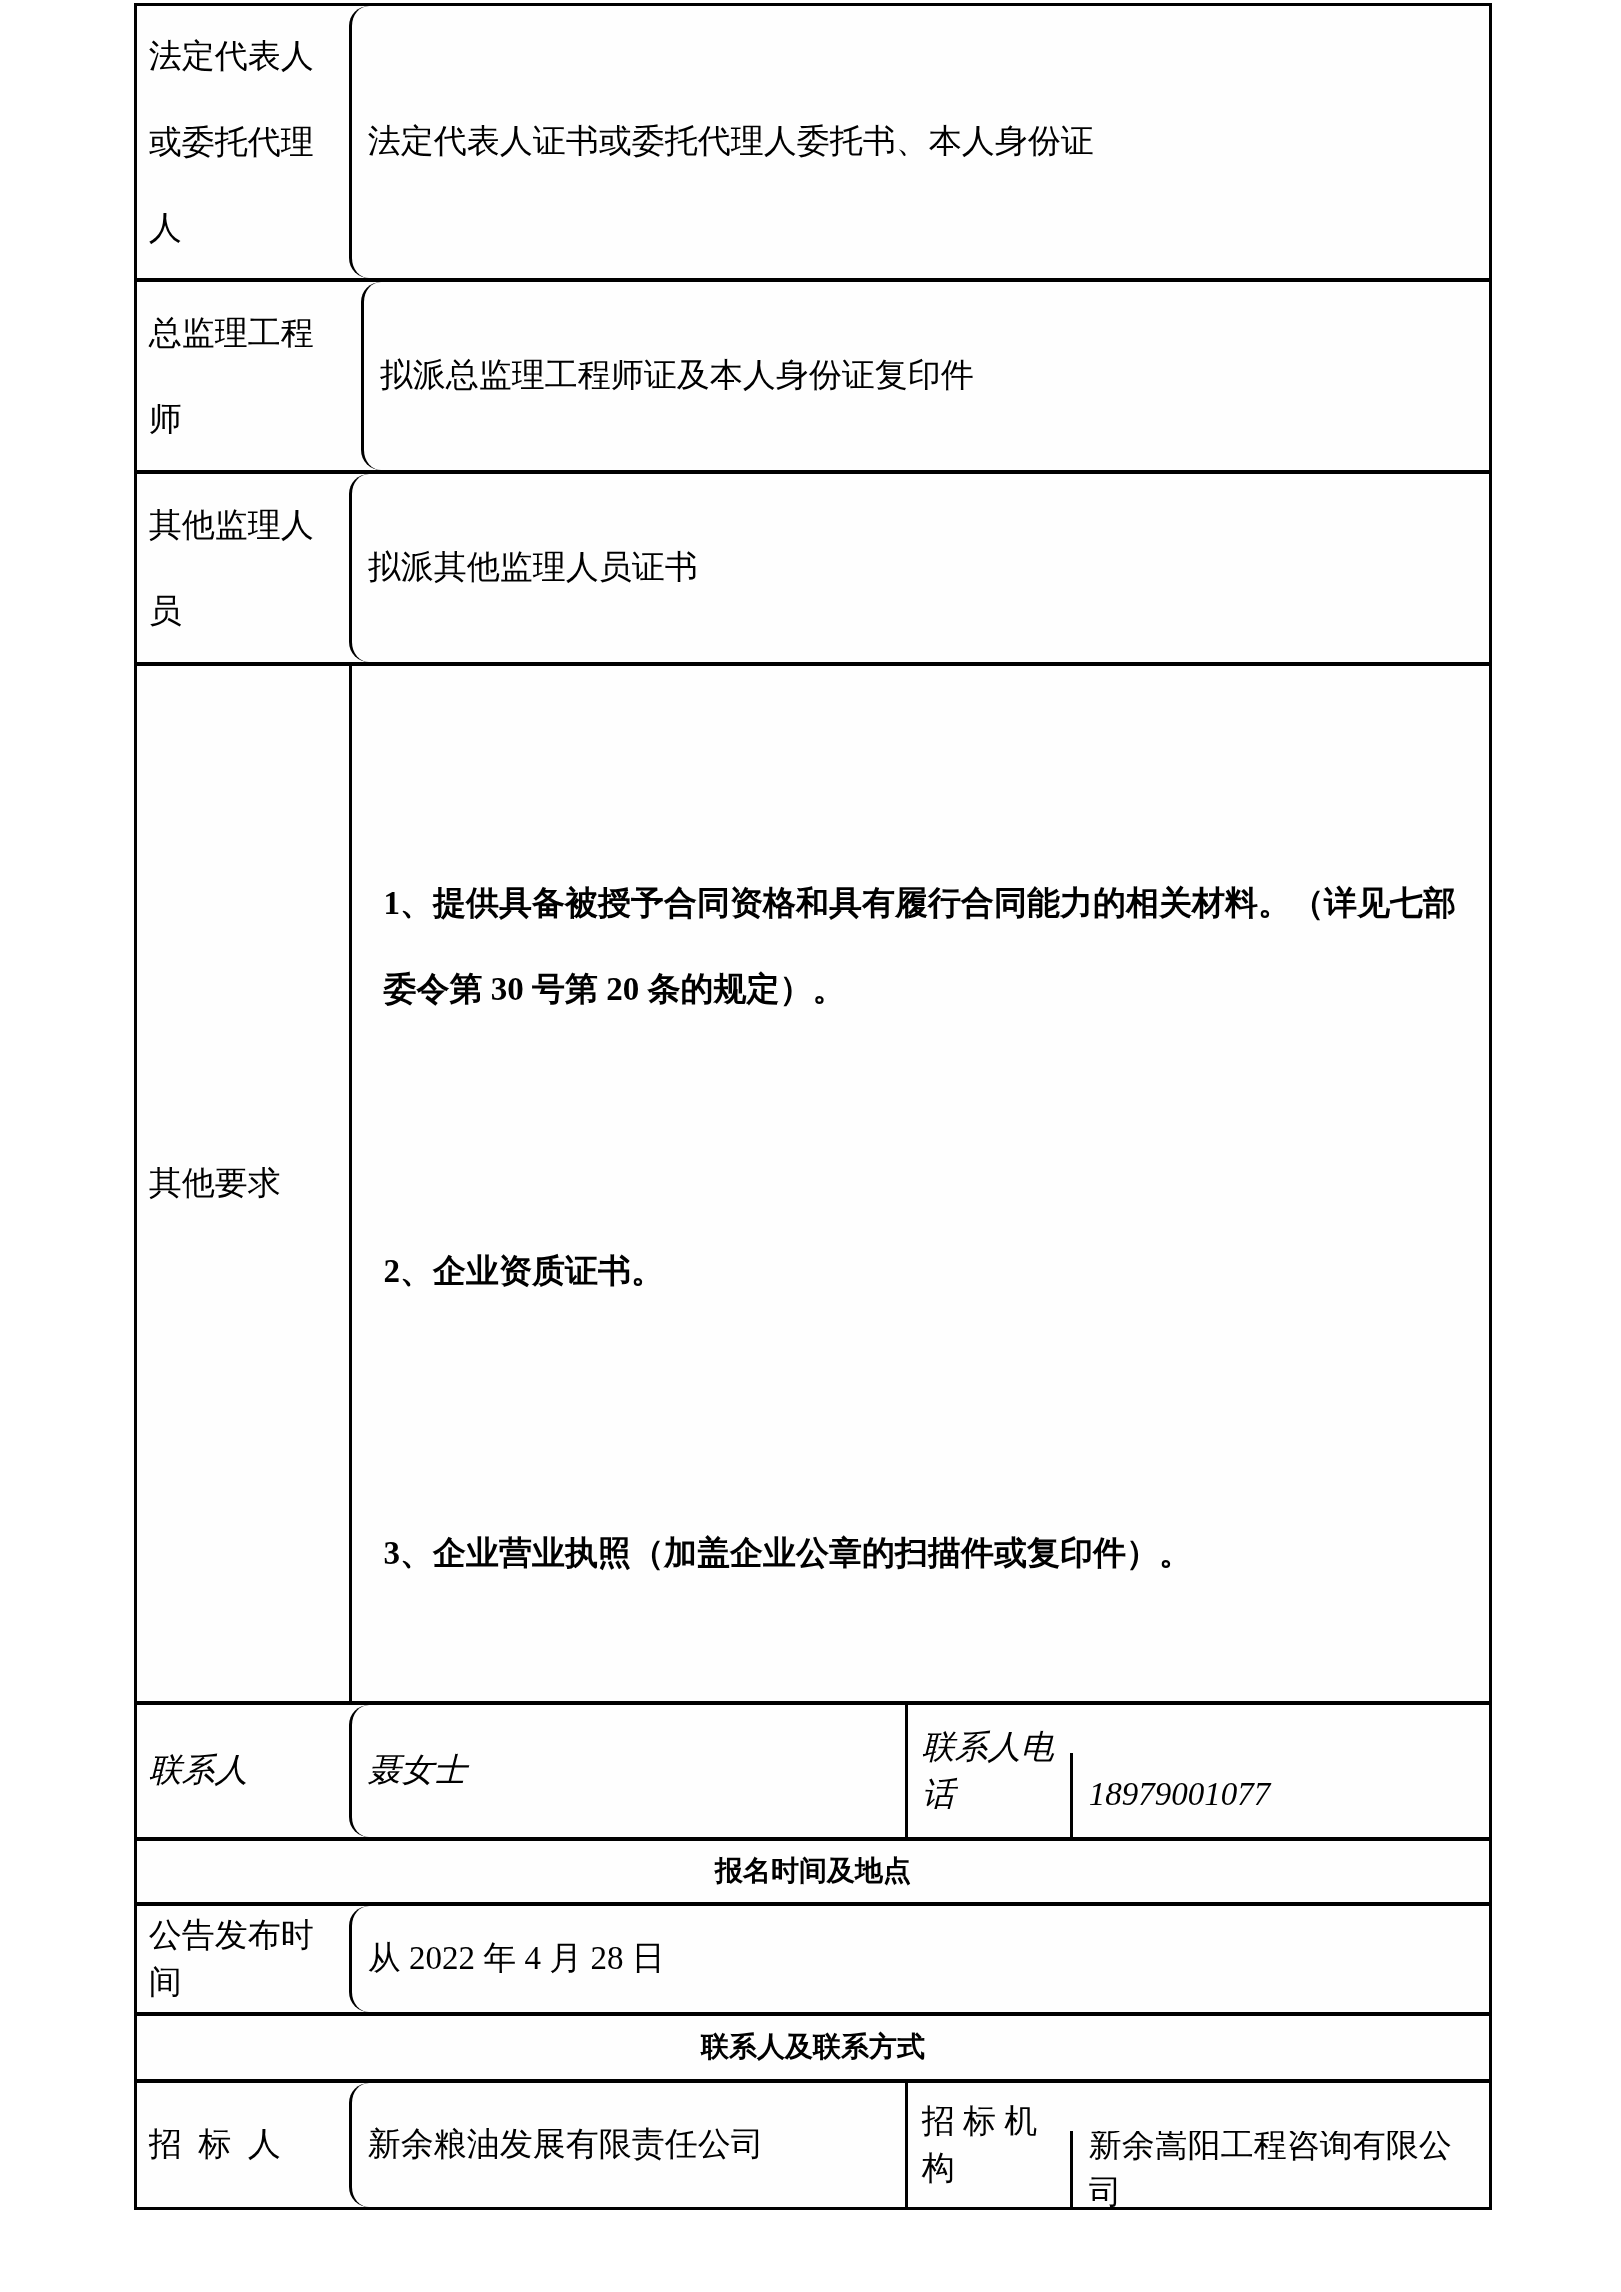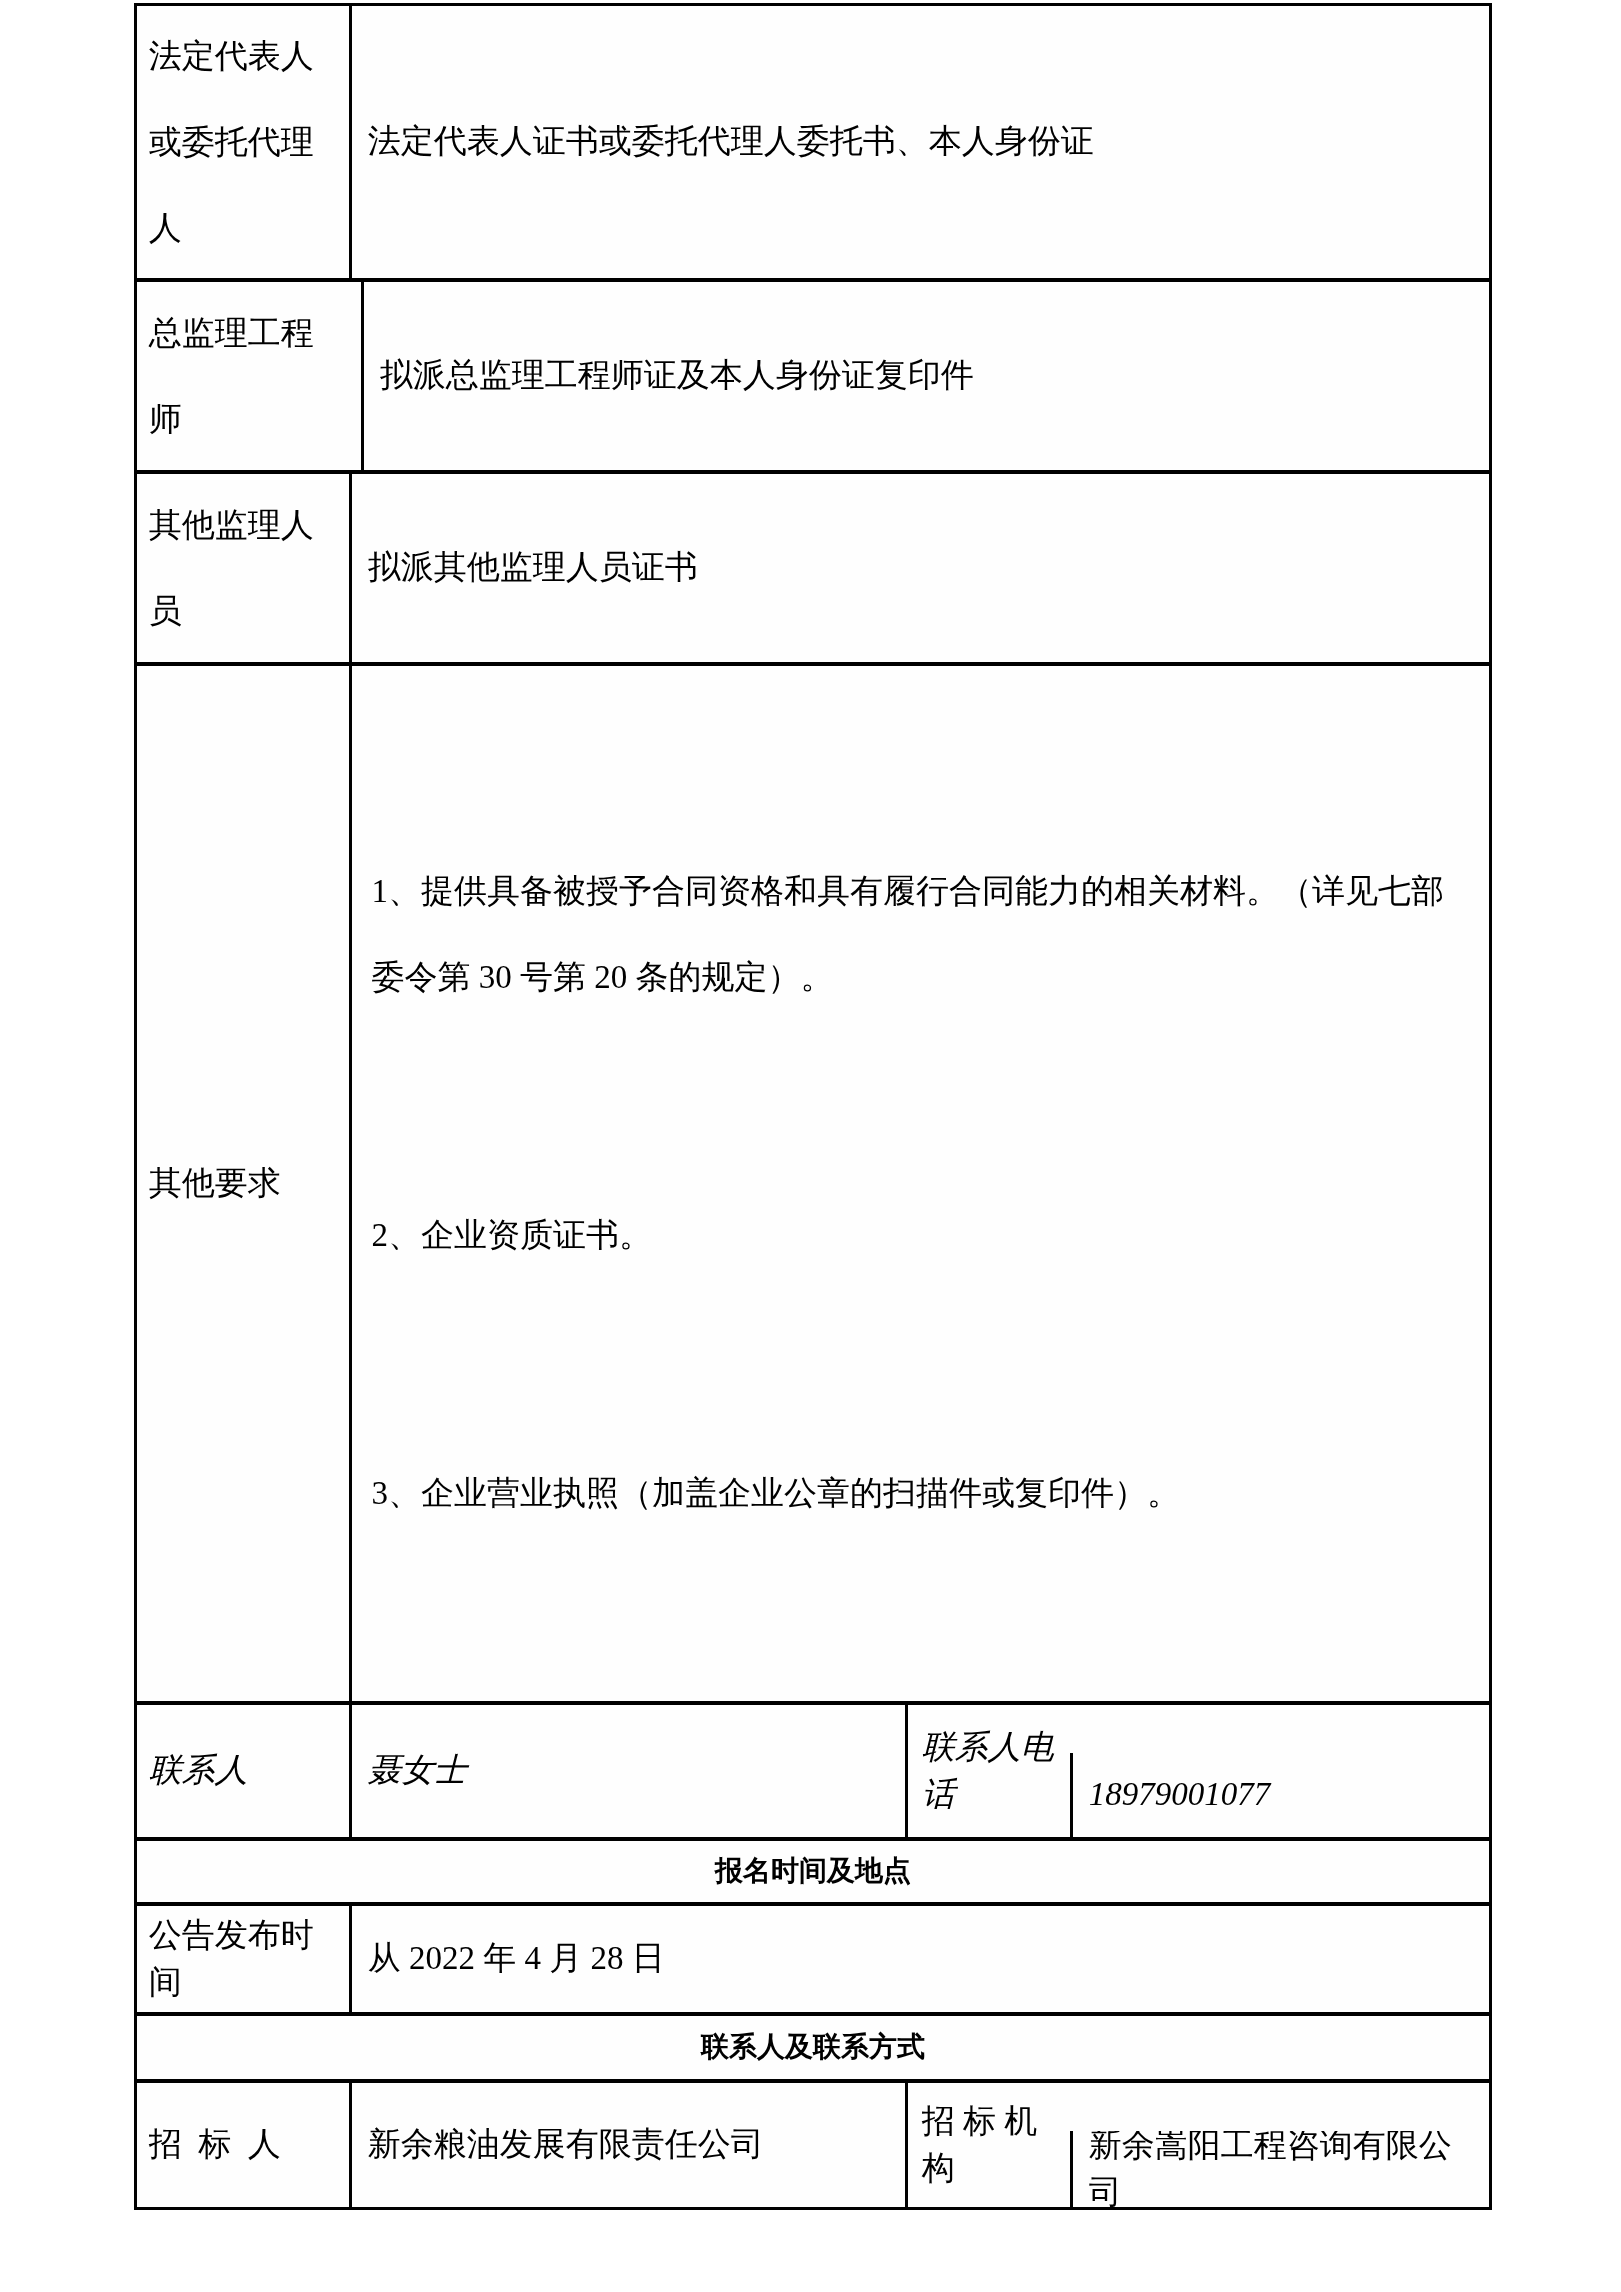--- a/index.html
+++ b/index.html
@@ -17,27 +17,27 @@
   .t-row:last-child{border-bottom:none;}
   .cell{box-sizing:border-box;white-space:pre-wrap;overflow:hidden;}
   .cell + .cell{border-left:3.9px solid #000;}
   .label-cell{
     width:212px;flex:0 0 212px;padding:0 3.9px 0 11.8px;
     display:flex;align-items:center;line-height:86px;
   }
   .label-tight{line-height:47px;}
   .content-cell{
     flex:1 1 auto;padding:0 9.8px 0 15.7px;
-    display:flex;align-items:center;line-height:51px;
+    display:flex;align-items:center;line-height:51px;border-radius:20px;
   }
   .req-cell{
     flex:1 1 auto;display:block;
     padding:9.8px 17.6px 0 19.6px;line-height:86px;
   }
-  .req-cell p{margin:0;}
+  .req-cell p{margin:12px;font-weight:bold;}
   .col-mid{flex:0 0 556px;width:556px;}
   .col-sublabel{
     flex:0 0 165px;width:165px;padding:0 5.9px 0 13.7px;
     display:flex;align-items:center;line-height:47px;
   }
   .col-last{
     flex:1 1 auto;padding:0 7.8px 0 15.7px;
     display:flex;align-items:center;line-height:47px;margin-top:48px;
   }
   .r1{height:276px;}

